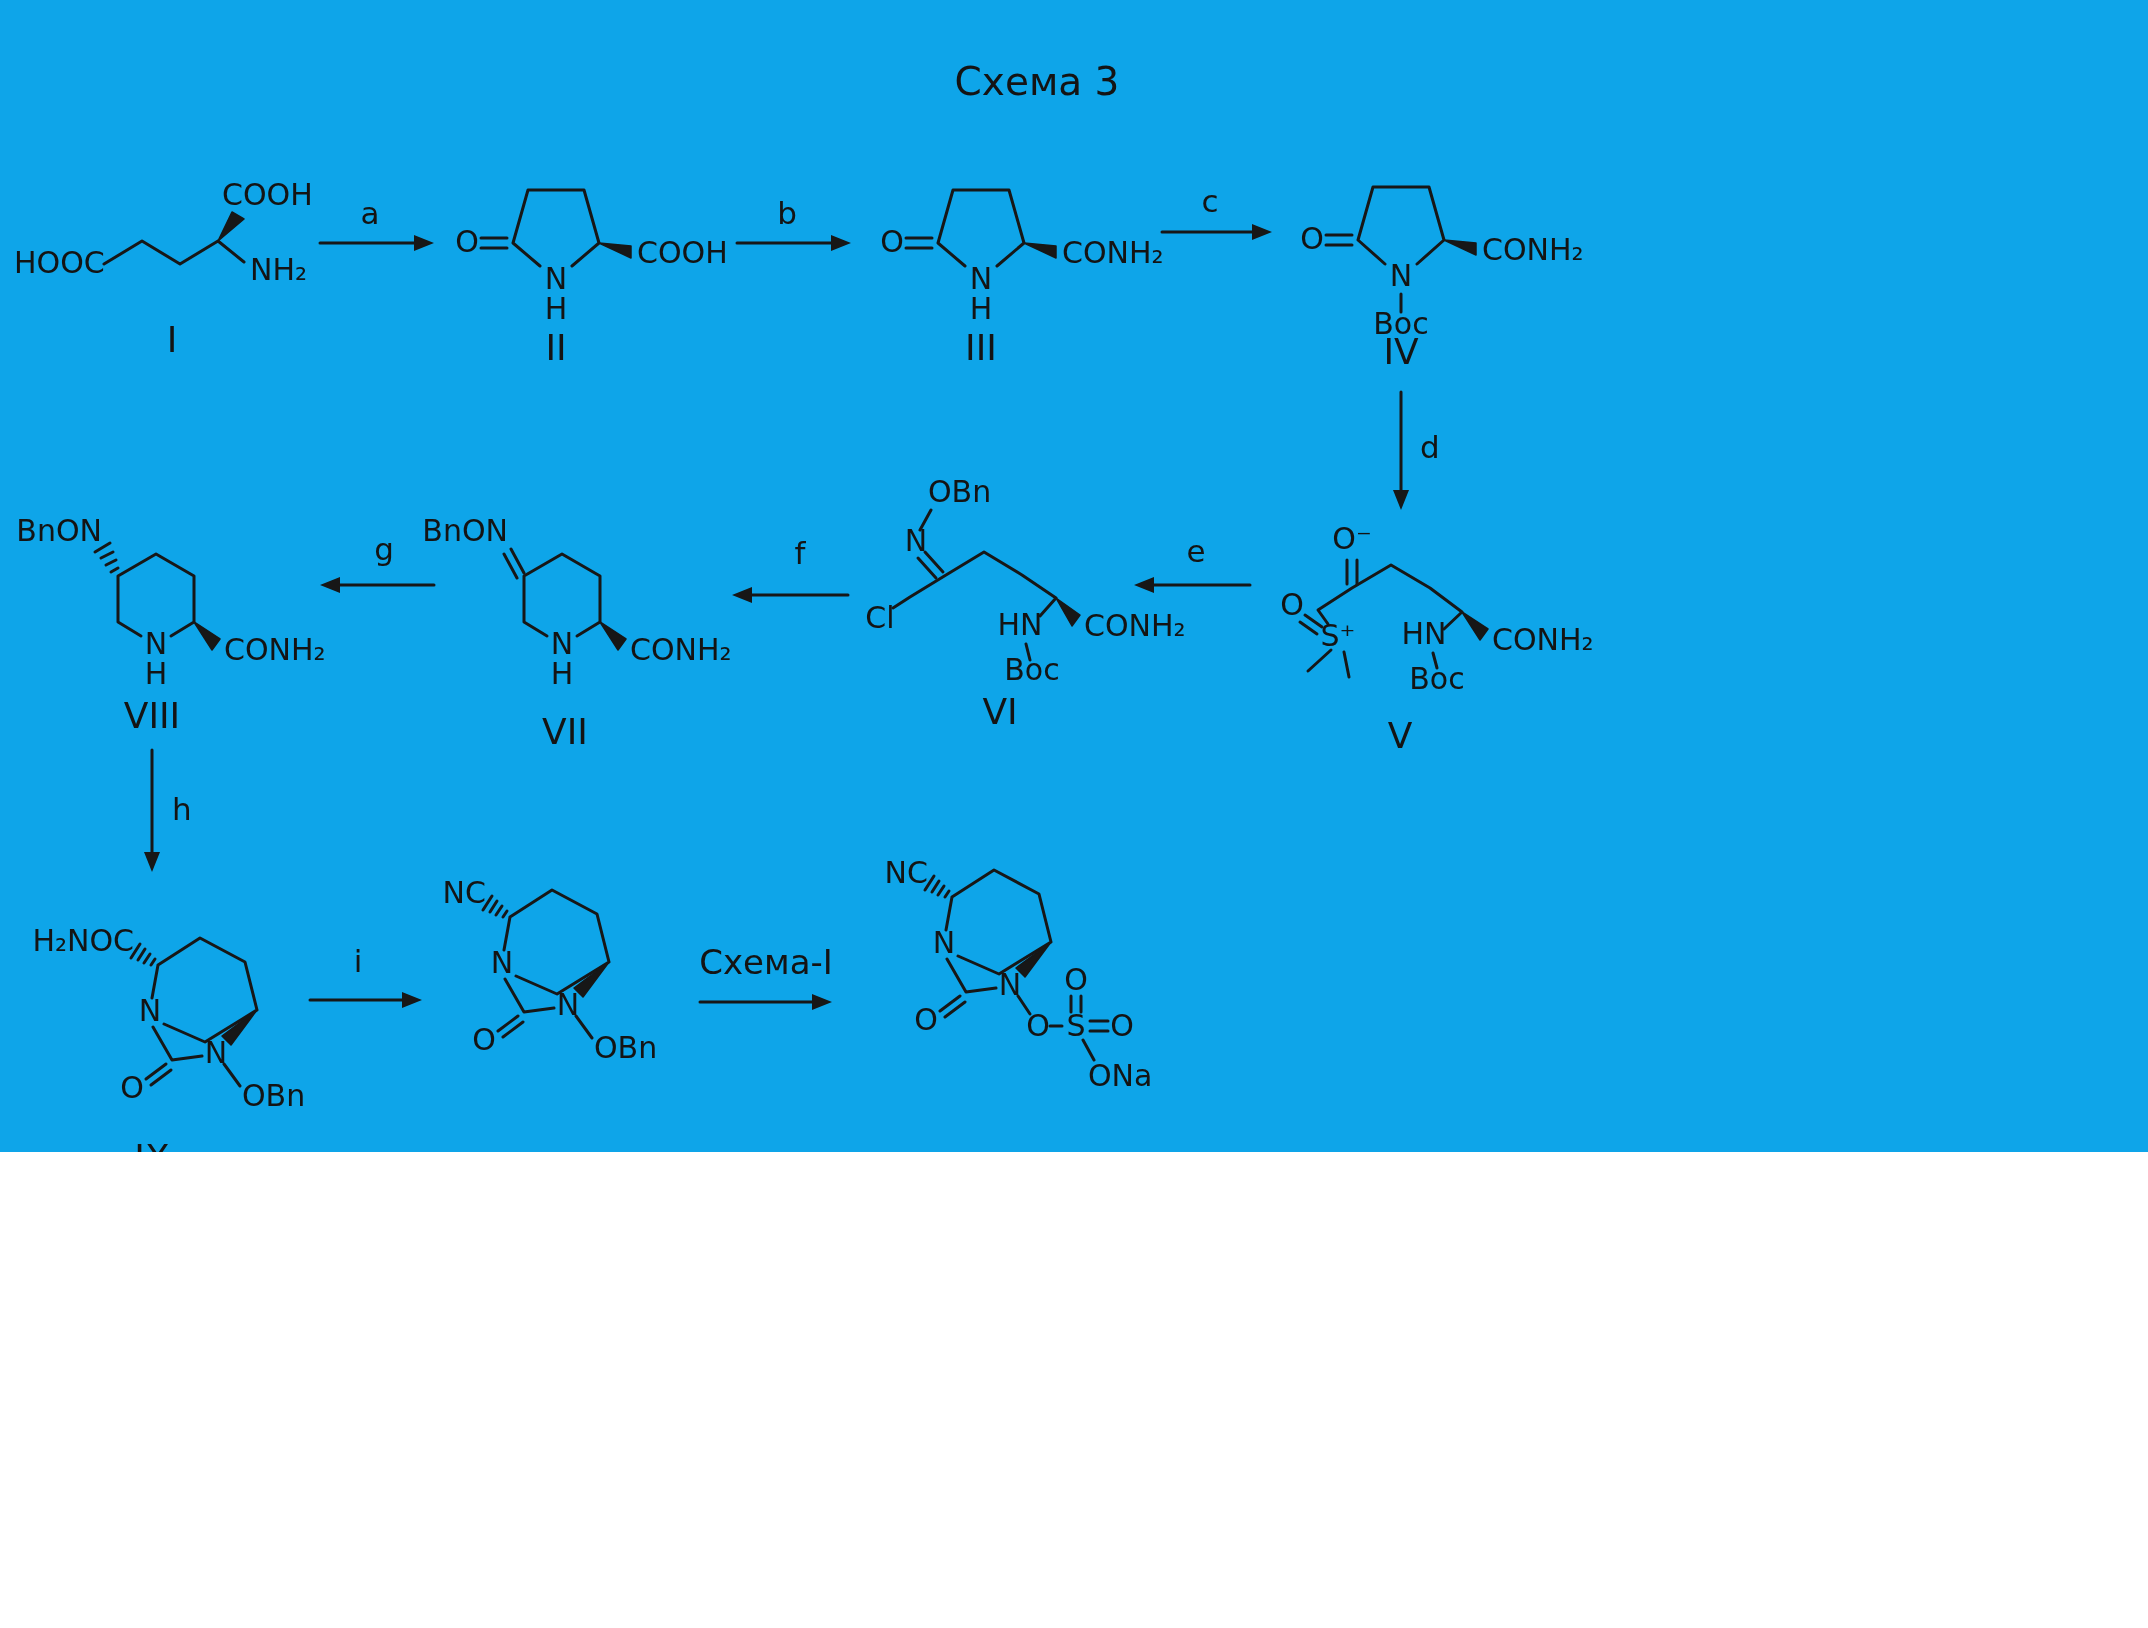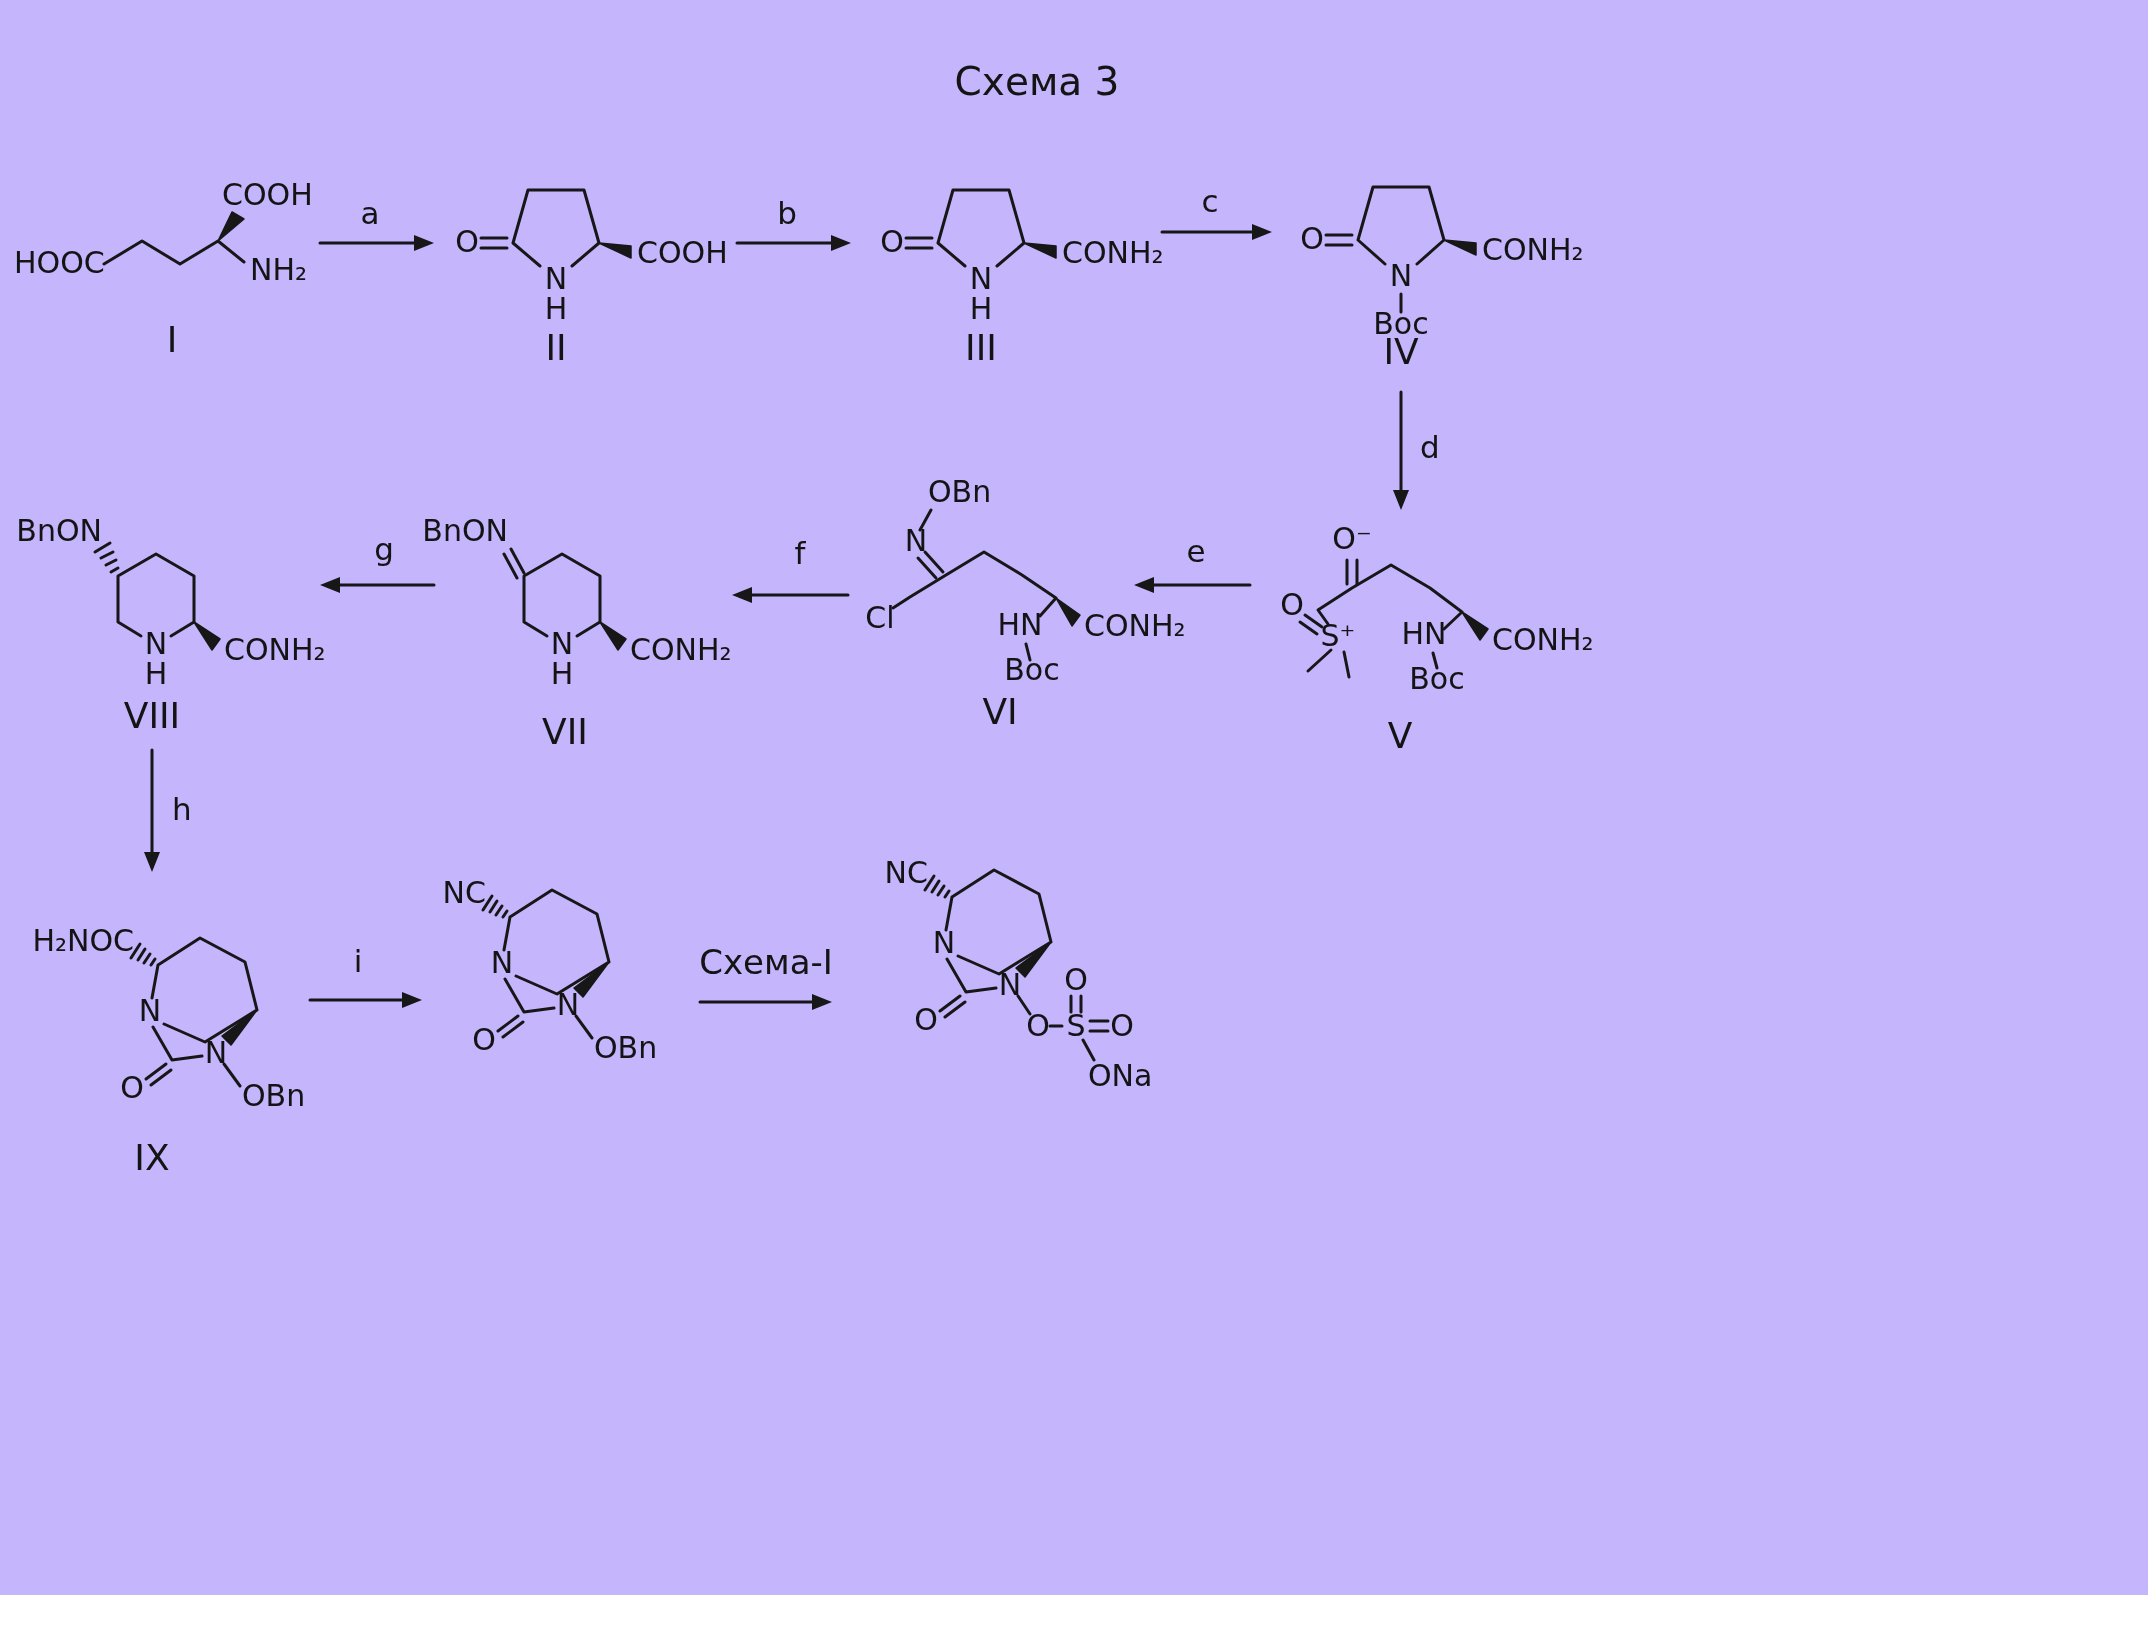--- a/index.html
+++ b/index.html
@@ -1,16 +1,16 @@
 <!DOCTYPE html>
 <html><head>
 <meta charset="utf-8">
 <style>
   html,body{margin:0;padding:0;background:#ffffff;}
-  .page{position:relative;width:2148px;height:1595px;background:#c4b5fd;overflow:hidden;}
+  .page{position:relative;width:2148px;height:1152px;background:#0ea5e9;overflow:hidden;}
   svg{display:block;}
   .b{stroke:#171717;stroke-width:3;fill:none;stroke-linecap:round;stroke-linejoin:round;}
   .w{fill:#171717;stroke:#171717;stroke-width:1.5;stroke-linejoin:round;}
   .hd{fill:#171717;stroke:none;}
   text{font-family:"DejaVu Sans","Liberation Sans",sans-serif;fill:#141414;}
   .at{font-size:30px;}
   .lbl{font-size:36px;}
   .step{font-size:31px;}
   .step2{font-size:34px;}
   .ttl{font-size:39px;}

